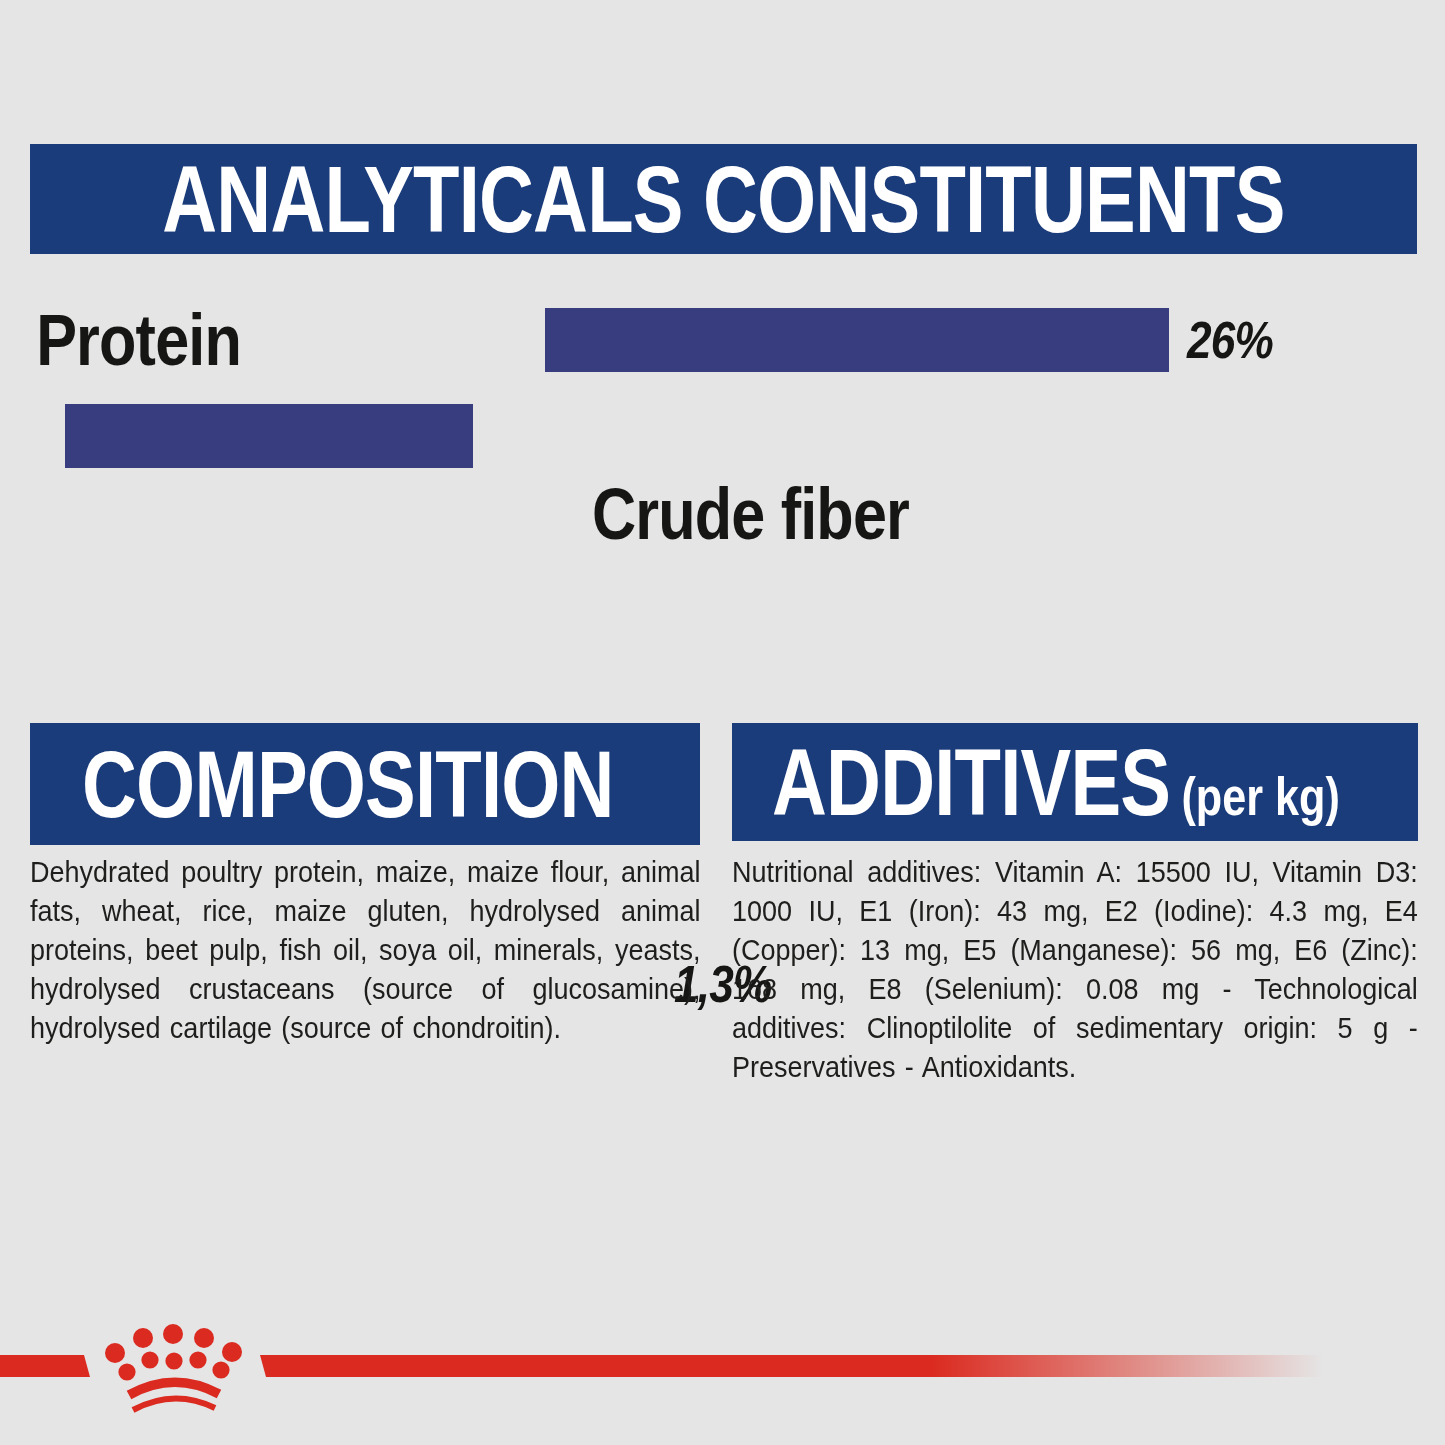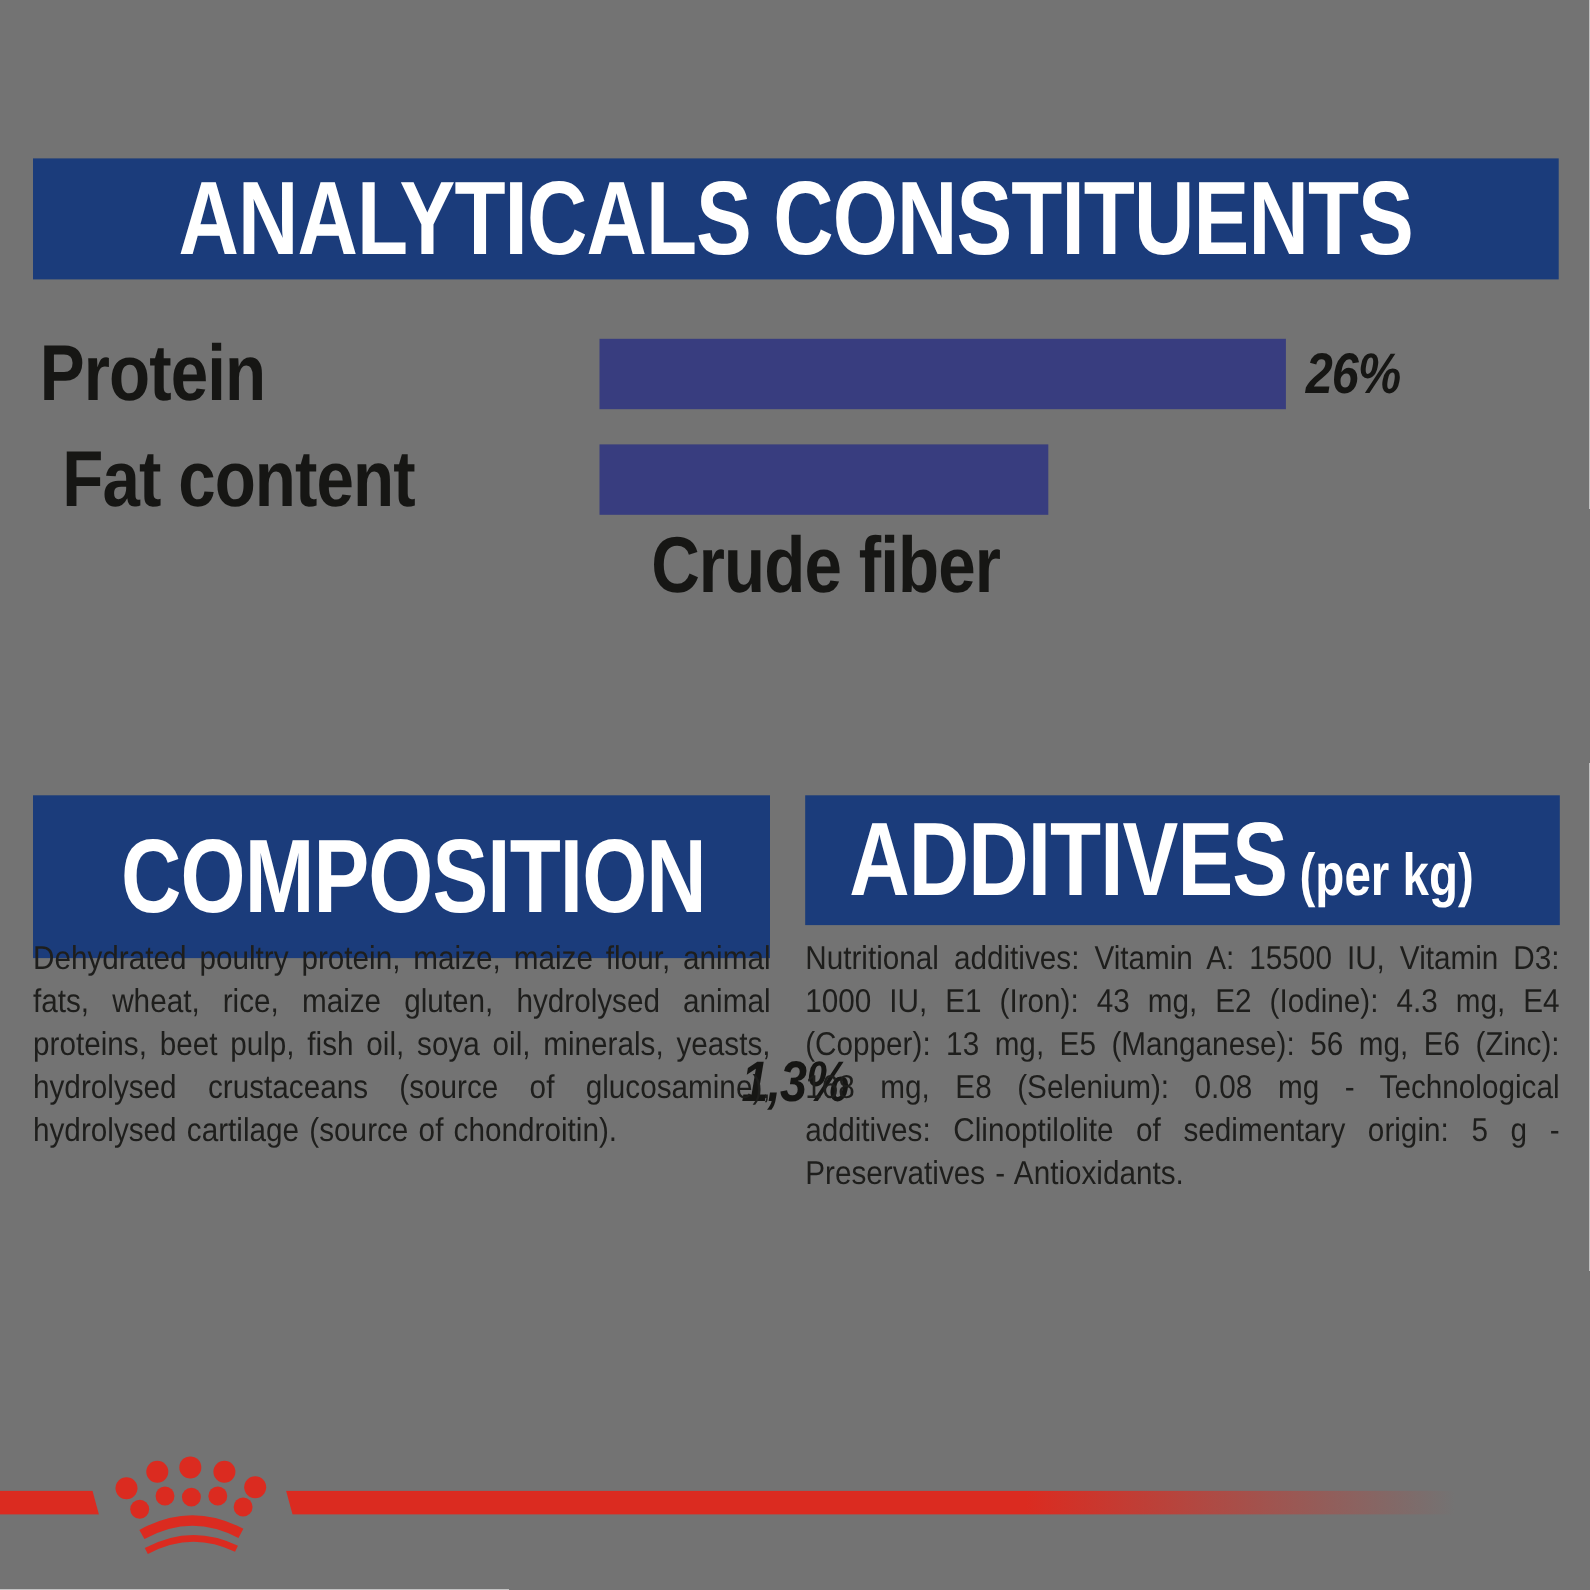--- a/index.html
+++ b/index.html
@@ -1,22 +1,22 @@
 <!DOCTYPE html>
 <html><head>
 <meta charset="utf-8">
 <style>
   html,body{margin:0;padding:0;background:#fff;}
-  #page{position:relative;width:1445px;height:1445px;background:#737373;overflow:hidden;
+  #page{position:relative;width:1445px;height:1445px;background:#e5e5e5;overflow:hidden;
         font-family:"Liberation Sans",sans-serif;color:#1e1e1c;}
 
   
   .banner{position:absolute;background:#1b3c7b;display:flex;align-items:center;}
   #banner-analytical{left:30px;top:144px;width:1387px;height:110px;justify-content:center;}
-  #banner-composition{left:30px;top:723px;width:670px;height:148px;padding-left:80px;box-sizing:border-box;}
+  #banner-composition{left:30px;top:723px;width:670px;height:122px;padding-left:52px;box-sizing:border-box;}
   #banner-additives{left:732px;top:723px;width:686px;height:118px;padding-left:40px;box-sizing:border-box;}
   .banner-title{color:#ffffff;font-weight:700;font-size:95px;letter-spacing:-1px;line-height:1;
                 display:inline-block;transform:scaleX(0.80);white-space:nowrap;}
   #banner-analytical .banner-title{transform-origin:center;}
   #banner-composition .banner-title,#banner-additives .banner-title{transform-origin:left center;}
   .banner-suffix{font-size:54px;font-weight:700;letter-spacing:0;margin-left:14px;}
 
   
   #chart-rows{position:absolute;left:0;top:0;width:1445px;height:620px;}
   .crow{position:absolute;left:0;width:1445px;height:80px;display:flex;align-items:center;}
@@ -49,21 +49,20 @@
     <span class="banner-title">ANALYTICALS CONSTITUENTS</span>
   </div>
 
   <div id="chart-rows">
       <div class="crow" style="top: 300px;">
         <div class="clabel"><span>Protein</span></div>
         <div class="cbar" style="width: 624px; height: 64px; background: rgb(56, 61, 127);"></div>
         <div class="cval"><span>26%</span></div>
       </div>
       <div class="crow" style="top: 396px;">
-        <div class="clabel"><span>Fat content</span></div>
         <div class="cbar" style="width: 408px; height: 64px; background: rgb(56, 61, 127);"></div>
       </div>
       <div class="crow" style="top: 478px; flex-direction: column;">
         <div class="clabel"><span>Crude fiber</span></div>
         <div class="cbar" style="width: 31.2px; height: 54px; background: rgb(56, 61, 127);"></div>
         <div class="cval"><span>1,3%</span></div>
       </div>
     </div>
 
   <div class="banner" id="banner-composition">

